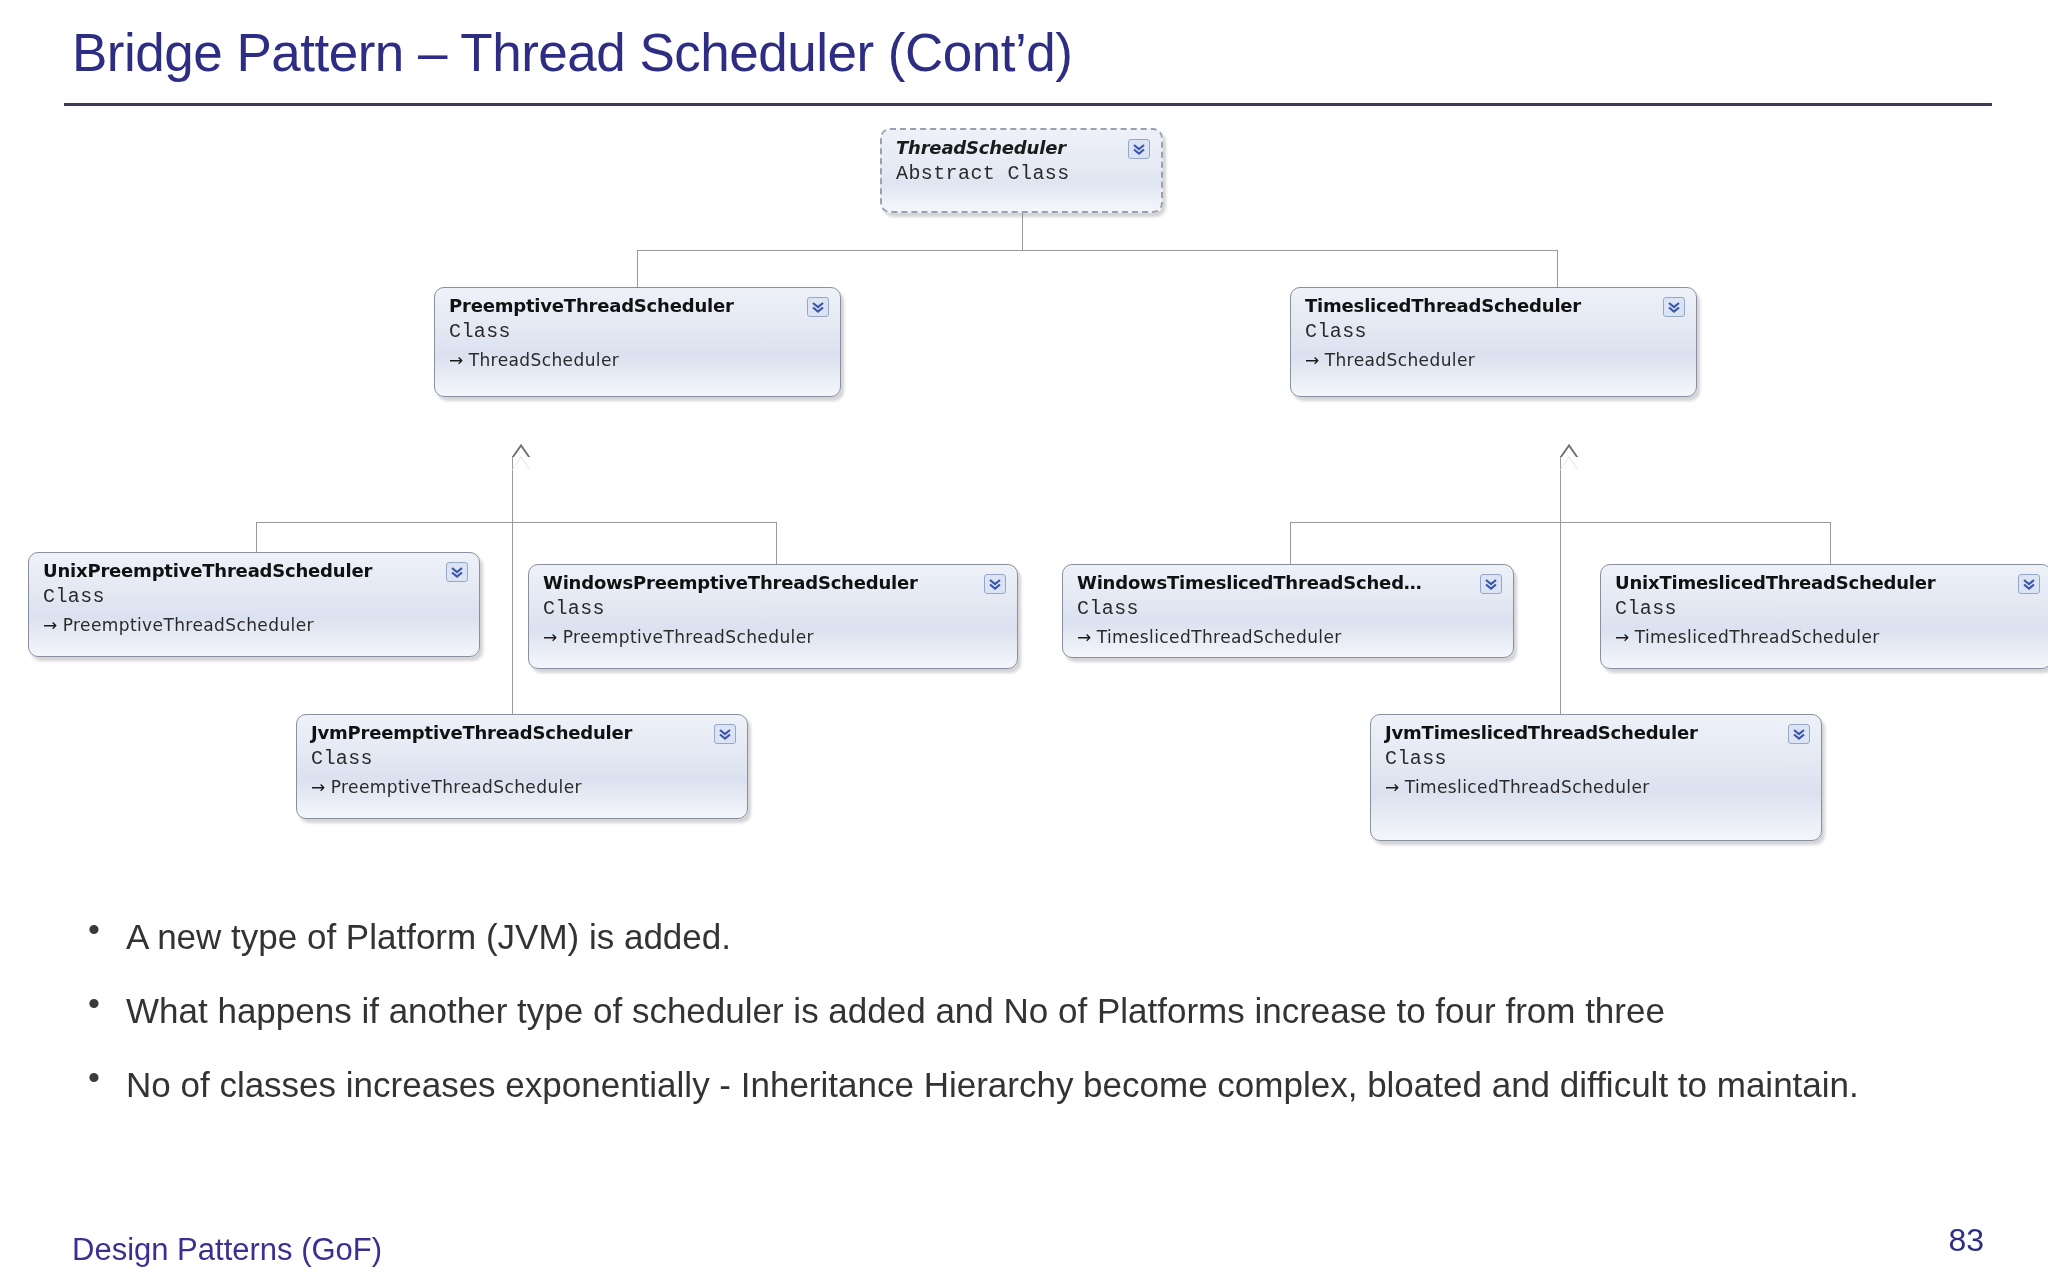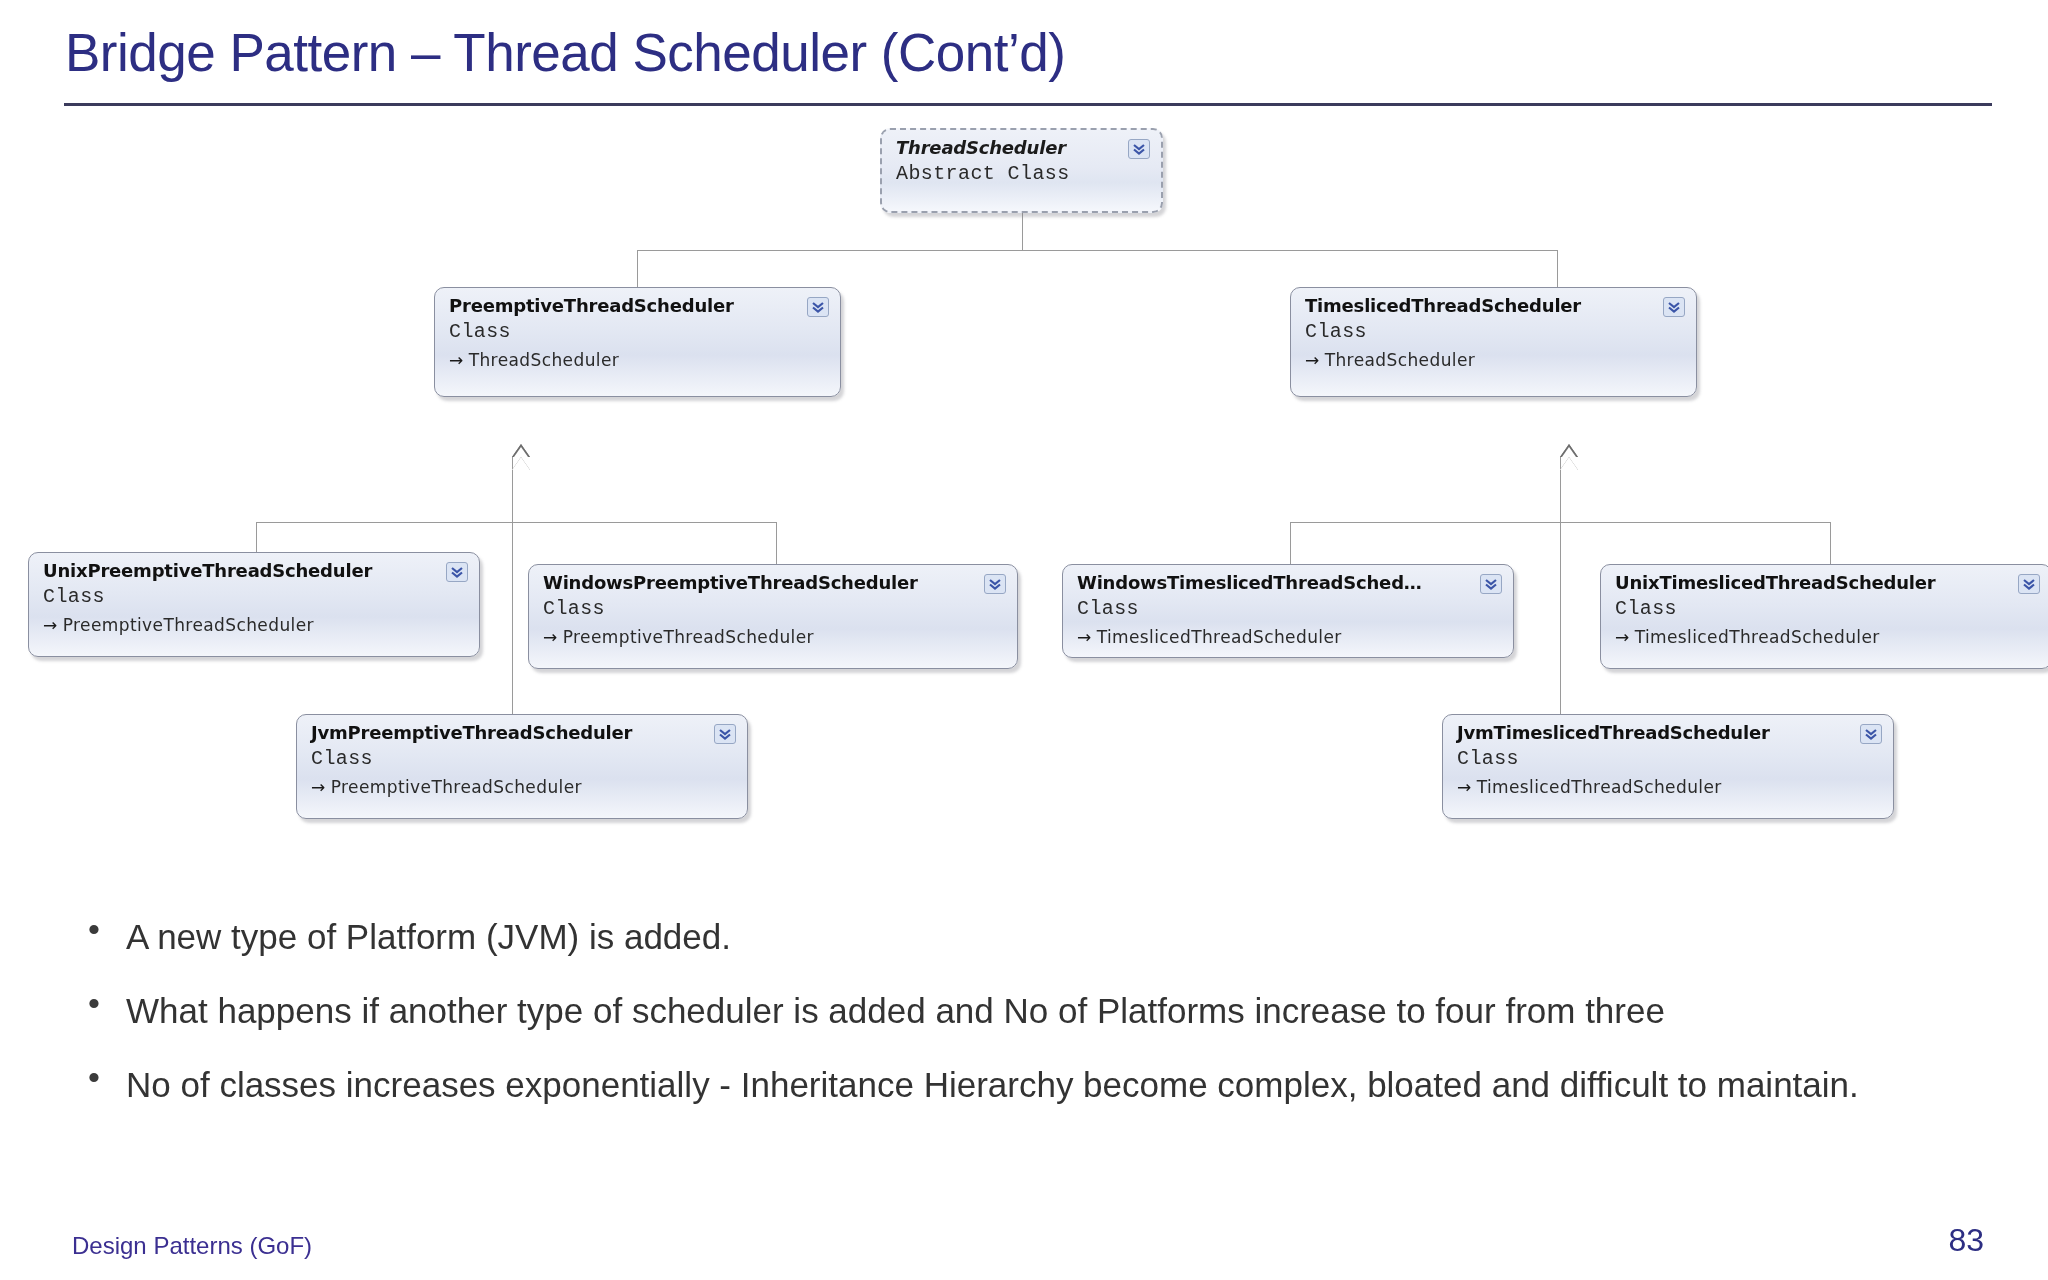--- a/index.html
+++ b/index.html
@@ -9,21 +9,21 @@
     height: 1280px;
     background: #ffffff;
     font-family: "Liberation Sans", sans-serif;
     position: relative;
     overflow: hidden;
   }
 
   
   .slide-title {
     position: absolute;
-    left: 65px;
+    left: 72px;
     top: 22px;
     font-size: 53px;
     font-weight: 400;
     color: #2d2e83;
     letter-spacing: -0.5px;
     white-space: nowrap;
   }
   .title-rule {
     position: absolute;
     left: 64px;
@@ -173,21 +173,21 @@
     color: #333333;
     font-weight: 400;
     margin-top: 8px;
   }
 
   
   .footer-left {
     position: absolute;
     left: 72px;
     top: 1232px;
-    font-size: 24px;
+    font-size: 31px;
     color: #3b2f91;
   }
   .footer-page {
     position: absolute;
     right: 64px;
     top: 1222px;
     font-size: 32px;
     color: #2d2e83;
   }
 </style>
@@ -321,21 +321,21 @@
       <span class="arrow-glyph">→</span><span>PreemptiveThreadScheduler</span>
     </div>
     <div class="expander">
       <svg width="16" height="14" viewBox="0 0 16 14">
           <path d="M3 3 L8 7 L13 3" fill="none" stroke="#3b55a8" stroke-width="2.2"></path>
           <path d="M3 7.5 L8 11.5 L13 7.5" fill="none" stroke="#3b55a8" stroke-width="2.2"></path>
         </svg>
     </div>
   </div>
 
-  <div class="node" style="left:1442px; top:574px; width:452px; height:105px;">
+  <div class="node" style="left:1370px; top:574px; width:452px; height:127px;">
     <div class="node-name">JvmTimeslicedThreadScheduler</div>
     <div class="node-stereotype">Class</div>
     <div class="node-parent">
       <span class="arrow-glyph">→</span><span>TimeslicedThreadScheduler</span>
     </div>
     <div class="expander">
       <svg width="16" height="14" viewBox="0 0 16 14">
           <path d="M3 3 L8 7 L13 3" fill="none" stroke="#3b55a8" stroke-width="2.2"></path>
           <path d="M3 7.5 L8 11.5 L13 7.5" fill="none" stroke="#3b55a8" stroke-width="2.2"></path>
         </svg>

